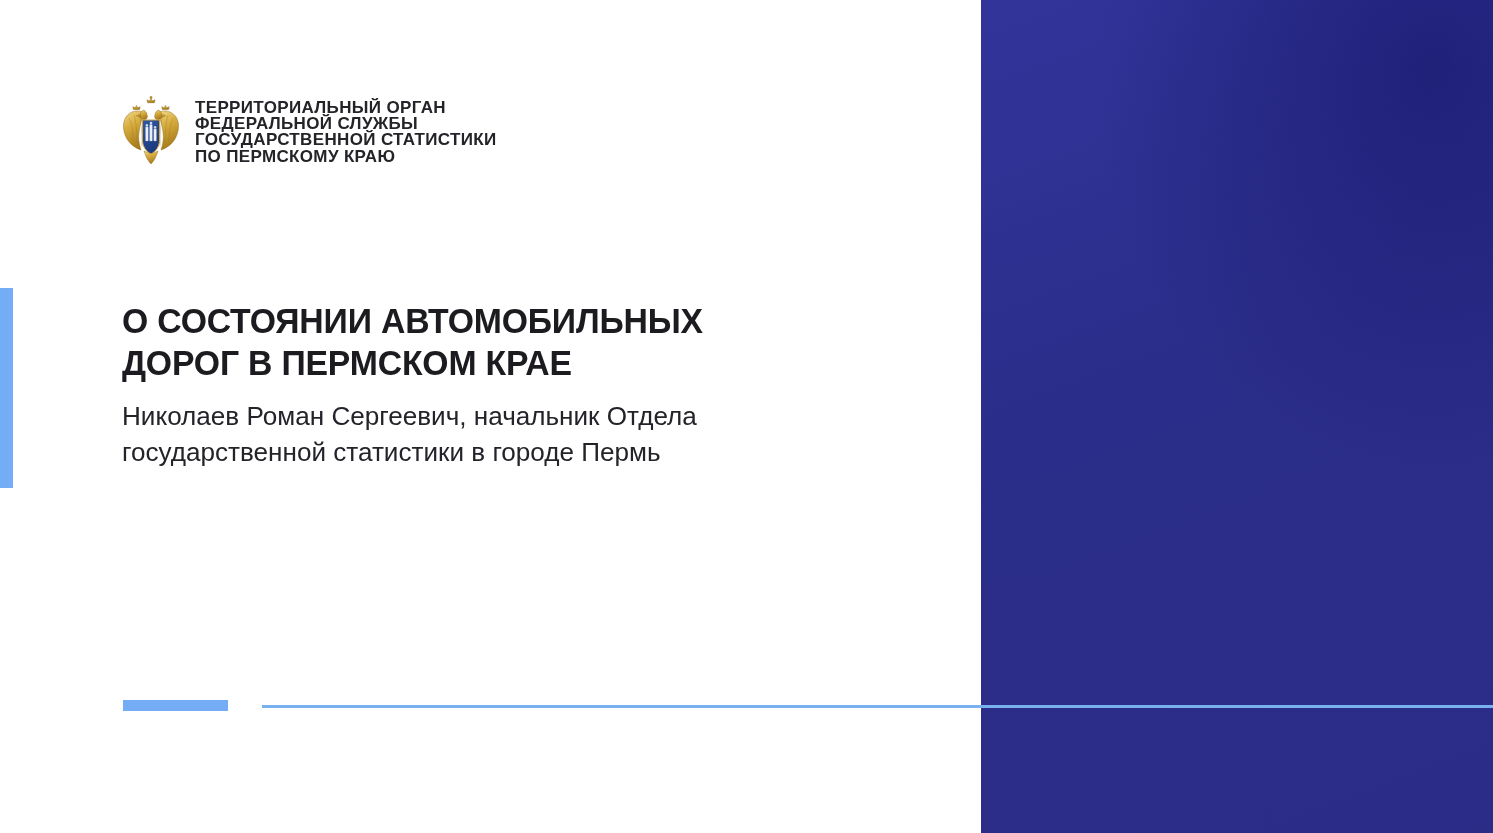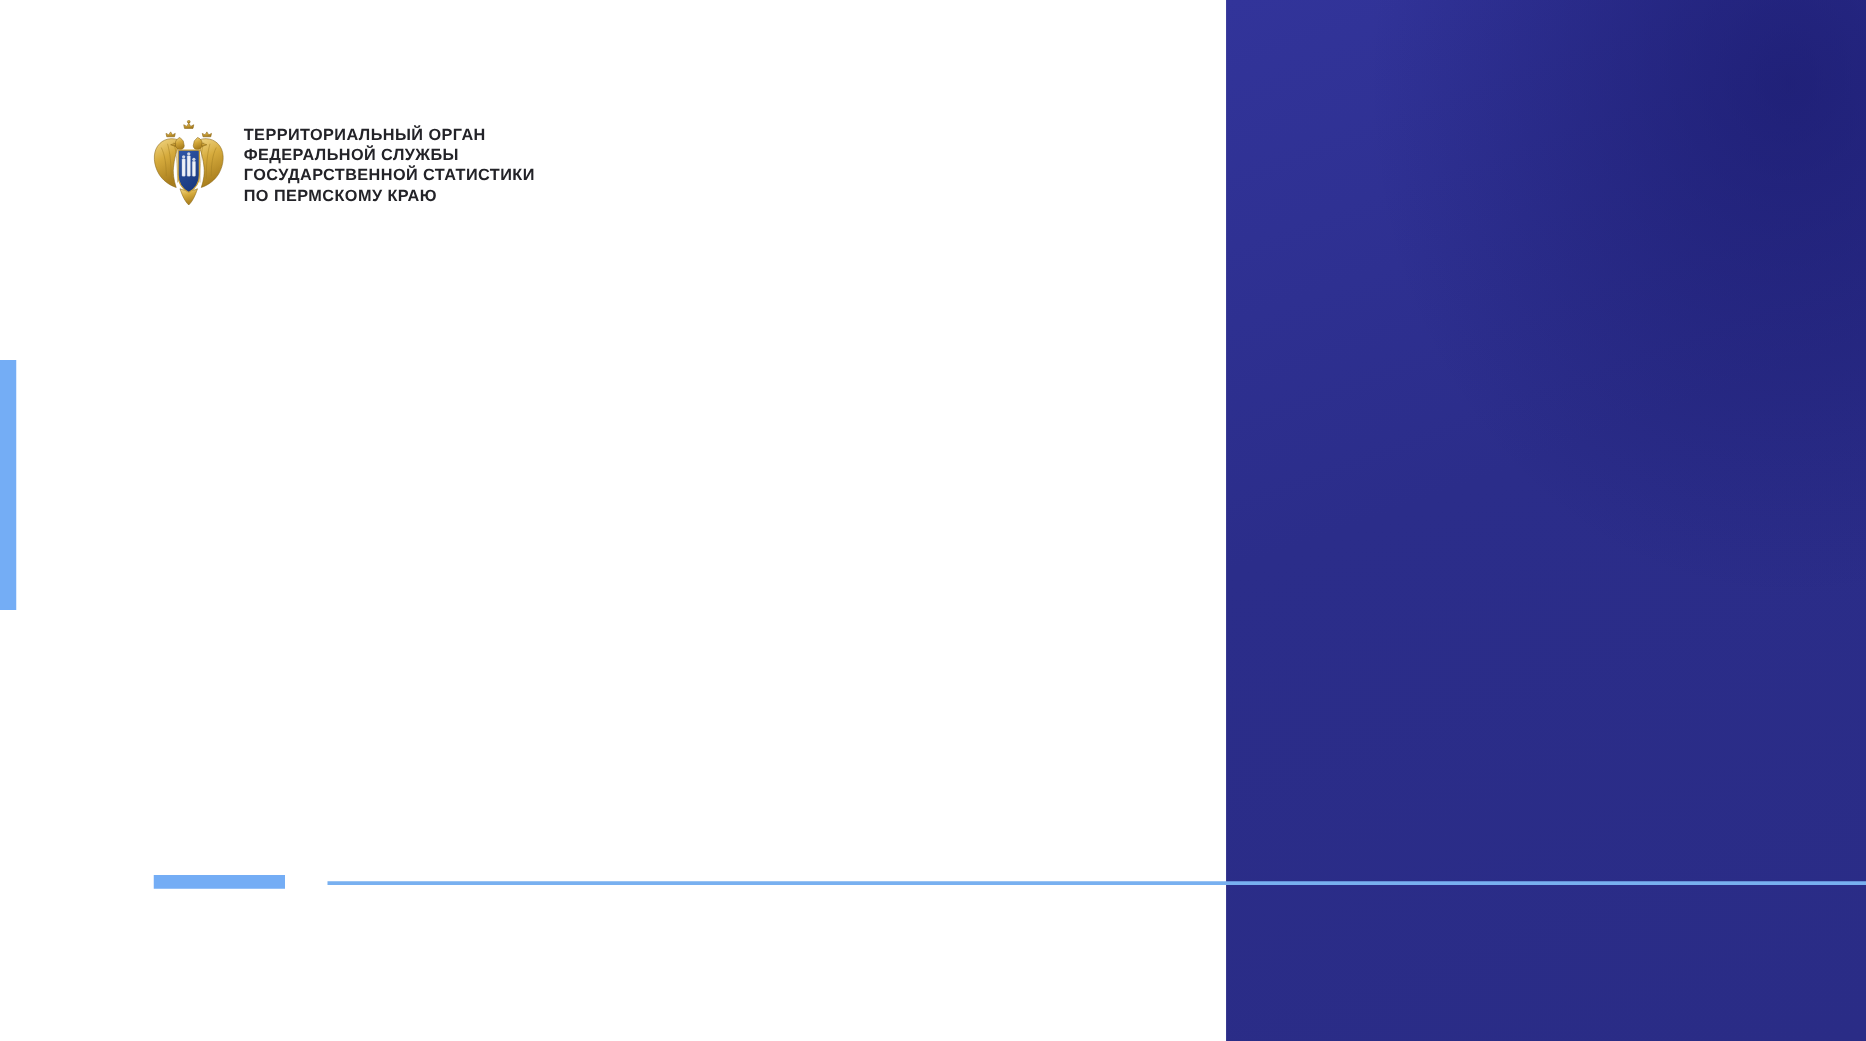--- a/index.html
+++ b/index.html
@@ -66,21 +66,21 @@
     gap: 13px;
   }
   .emblem {
     width: 62px;
     height: 70px;
     flex: 0 0 auto;
     display: block;
   }
   .org-name {
     padding-top: 4px;
-    font-size: 13px;
+    font-size: 17px;
     font-weight: bold;
     line-height: 16.2px;
     letter-spacing: 0.35px;
     color: #232328;
     text-transform: uppercase;
     white-space: nowrap;
   }
   .org-name div { display: block; }
 
   
@@ -255,17 +255,27 @@
     </svg>
 
     <div class="org-name">
       <div>ТЕРРИТОРИАЛЬНЫЙ ОРГАН</div>
       <div>ФЕДЕРАЛЬНОЙ СЛУЖБЫ</div>
       <div>ГОСУДАРСТВЕННОЙ СТАТИСТИКИ</div>
       <div>ПО ПЕРМСКОМУ КРАЮ</div>
     </div>
   </div>
 
+  <div class="title-block">
+    <h1 class="slide-title">
+      <span>О СОСТОЯНИИ АВТОМОБИЛЬНЫХ</span><br>
+      <span>ДОРОГ В ПЕРМСКОМ КРАЕ</span>
+    </h1>
+    <p class="slide-subtitle">
+      <span>Николаев Роман Сергеевич, начальник Отдела</span><br>
+      <span>государственной статистики в городе Пермь</span>
+    </p>
+  </div>
 
   <div class="bottom-thick-bar"></div>
   <div class="bottom-thin-line"></div>
 
 </div>
 
 </body></html>

